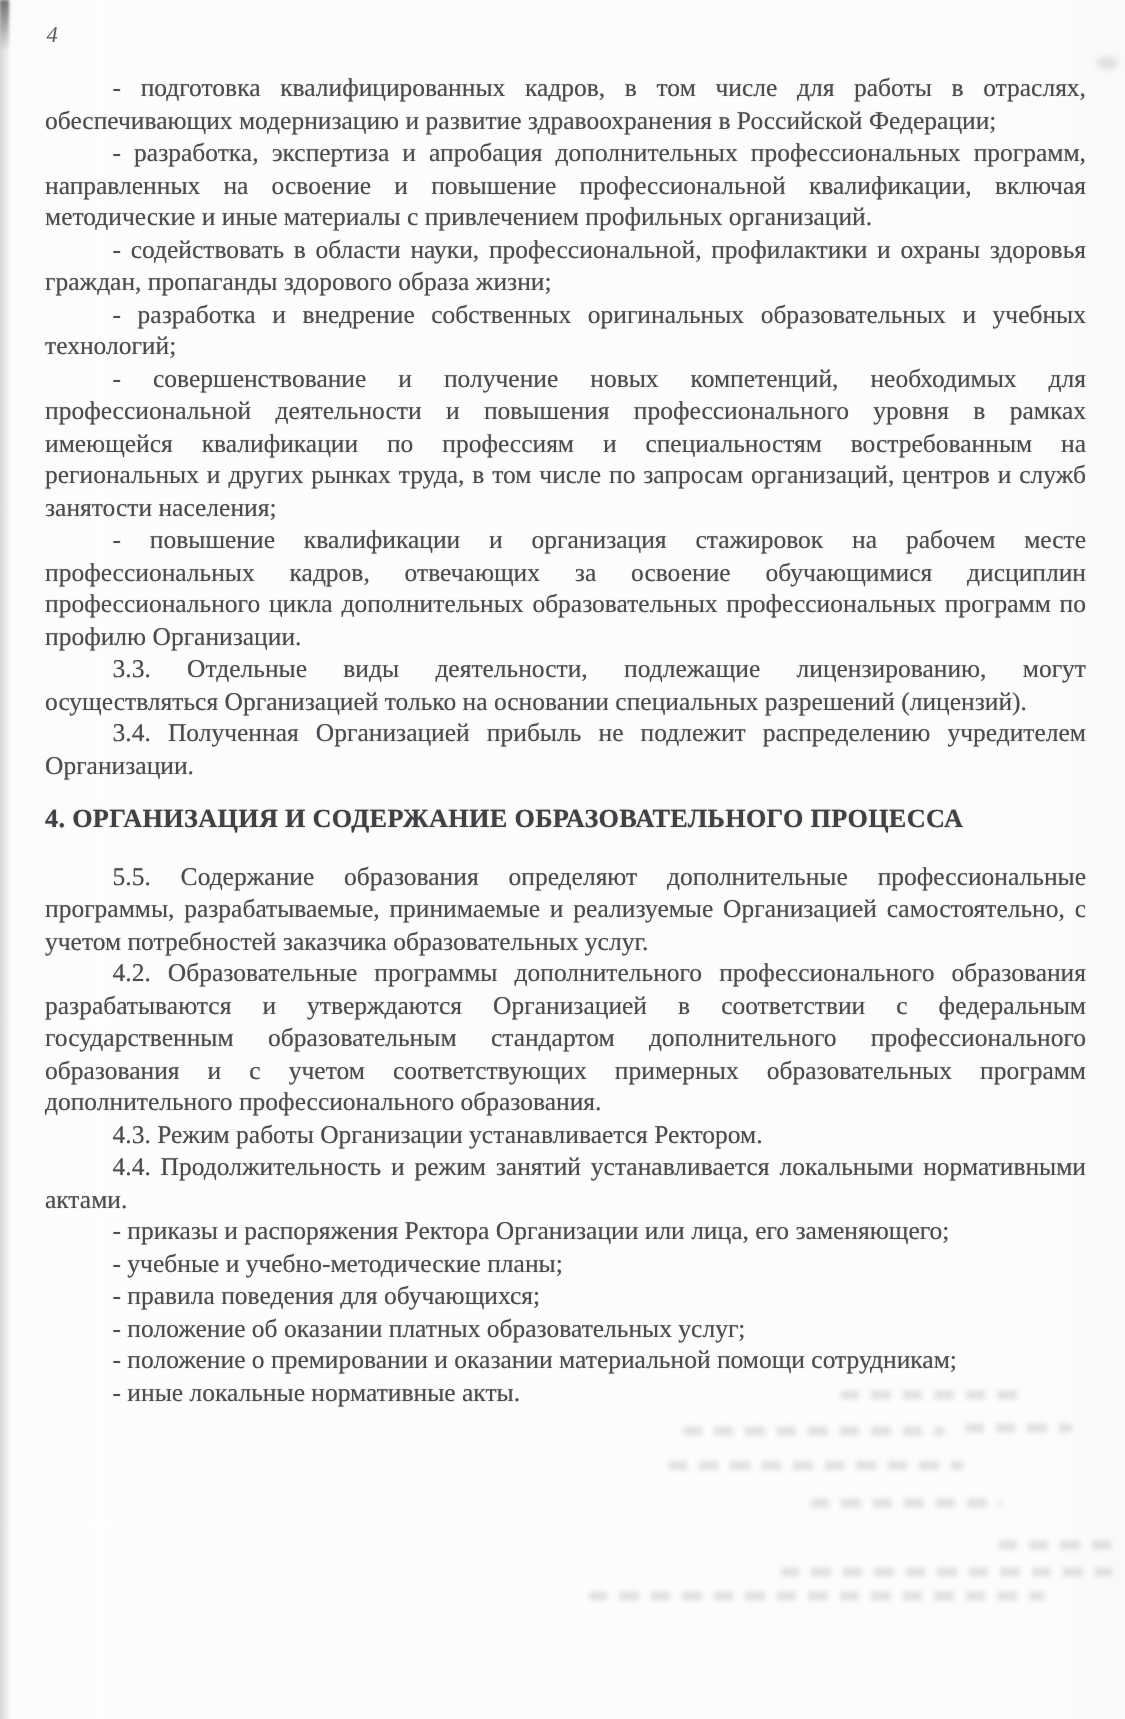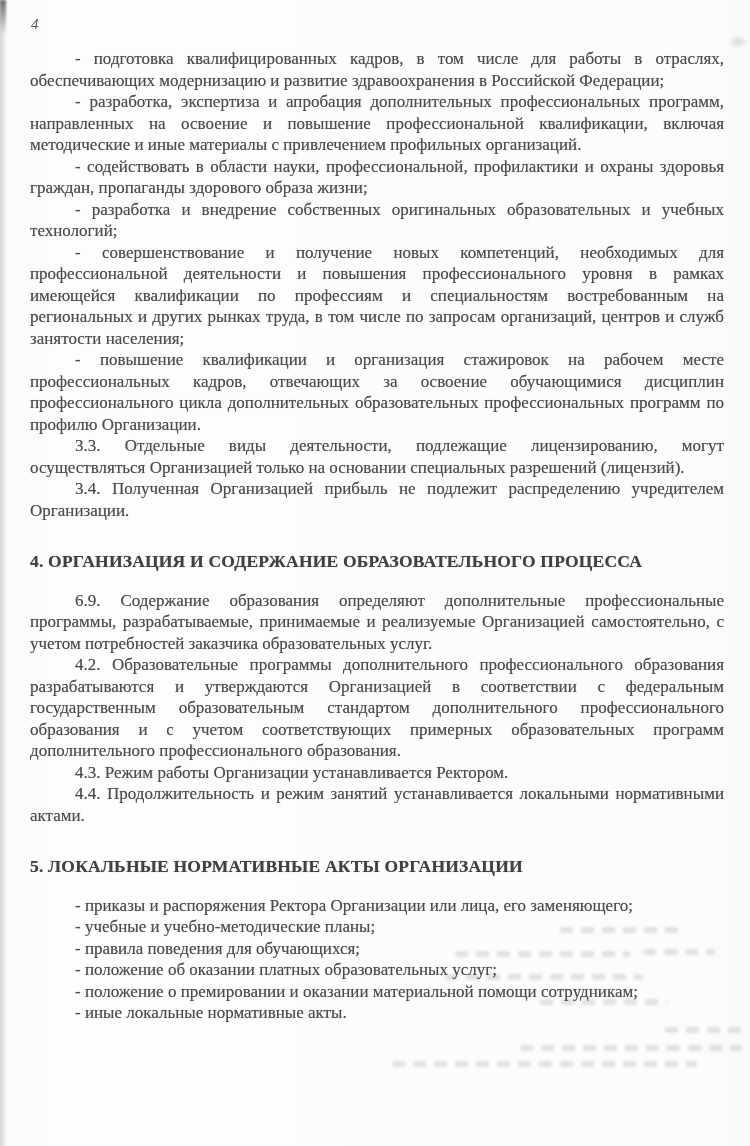--- a/index.html
+++ b/index.html
@@ -54,21 +54,21 @@
     position:absolute;left:30px;top:48px;width:694px;
     font-size:17px;line-height:21.5px;color:#4b4c4f;
     text-shadow:0 0 .7px rgba(75,76,79,.55);
   }
   .doc p{
     margin:0;text-indent:45px;text-align:justify;
     text-align-last:left;
   }
   .doc p.li{text-align:right;font-family:Liberation Serif, serif;}
   .doc .heading{
-    margin:30px 0 17px;text-align:center;text-indent:0;
+    margin:14px 0 17px;text-align:center;text-indent:0;
     font-weight:bold;font-size:17.5px;color:#404145;
     letter-spacing:.2px;
     text-shadow:0 0 .8px rgba(64,65,69,.6);
   }
 </style>
 </head>
 <body>
 
 <div class="page">
 
@@ -90,25 +90,24 @@
   <div class="doc">
     <p>- подготовка квалифицированных кадров, в том числе для работы в отраслях, обеспечивающих модернизацию и развитие здравоохранения в Российской Федерации;</p>
     <p>- разработка, экспертиза и апробация дополнительных профессиональных программ, направленных на освоение и повышение профессиональной квалификации, включая методические и иные материалы с привлечением профильных организаций.</p>
     <p>- содействовать в области науки, профессиональной, профилактики и охраны здоровья граждан, пропаганды здорового образа жизни;</p>
     <p>- разработка и внедрение собственных оригинальных образовательных и учебных технологий;</p>
     <p>- совершенствование и получение новых компетенций, необходимых для профессиональной деятельности и повышения профессионального уровня в рамках имеющейся квалификации по профессиям и специальностям востребованным на региональных и других рынках труда, в том числе по запросам организаций, центров и служб занятости населения;</p>
     <p>- повышение квалификации и организация стажировок на рабочем месте профессиональных кадров, отвечающих за освоение обучающимися дисциплин профессионального цикла дополнительных образовательных профессиональных программ по профилю Организации.</p>
     <p>3.3. Отдельные виды деятельности, подлежащие лицензированию, могут осуществляться Организацией только на основании специальных разрешений (лицензий).</p>
     <p>3.4. Полученная Организацией прибыль не подлежит распределению  учредителем Организации.</p>
     <p class="heading">4. ОРГАНИЗАЦИЯ И СОДЕРЖАНИЕ ОБРАЗОВАТЕЛЬНОГО ПРОЦЕССА</p>
-    <p>6.9. Содержание образования определяют дополнительные профессиональные программы, разрабатываемые, принимаемые и реализуемые Организацией самостоятельно, с учетом потребностей заказчика образовательных услуг.</p>
+    <p>5.5. Содержание образования определяют дополнительные профессиональные программы, разрабатываемые, принимаемые и реализуемые Организацией самостоятельно, с учетом потребностей заказчика образовательных услуг.</p>
     <p>4.2. Образовательные программы  дополнительного профессионального образования разрабатываются и утверждаются Организацией в соответствии с федеральным государственным образовательным стандартом дополнительного профессионального образования и с учетом соответствующих примерных образовательных программ дополнительного профессионального образования.</p>
     <p>4.3. Режим работы Организации устанавливается Ректором.</p>
     <p>4.4. Продолжительность и режим занятий устанавливается  локальными нормативными актами.</p>
-    <p class="heading">5. ЛОКАЛЬНЫЕ НОРМАТИВНЫЕ АКТЫ ОРГАНИЗАЦИИ</p>
     <p class="li">- приказы и распоряжения Ректора Организации или лица, его заменяющего;</p>
     <p class="li">- учебные и учебно-методические планы;</p>
     <p class="li">- правила поведения для обучающихся;</p>
     <p class="li">- положение об оказании платных образовательных услуг;</p>
     <p class="li">- положение о премировании и оказании материальной помощи сотрудникам;</p>
     <p class="li">- иные локальные нормативные акты.</p>
   </div>
 
 </div>
 

